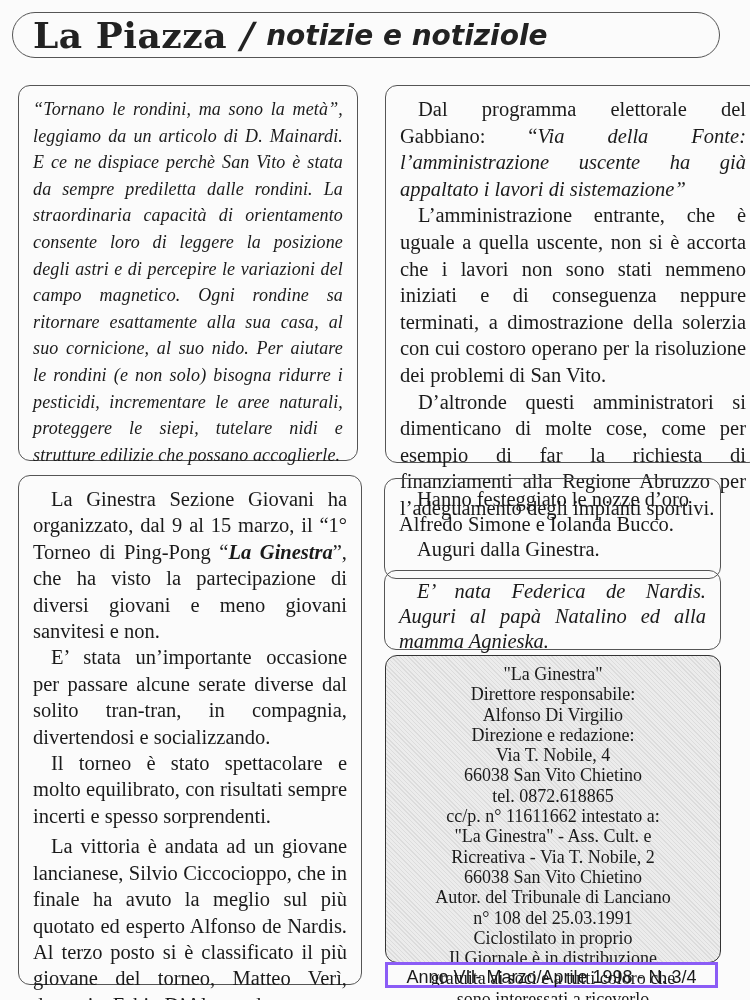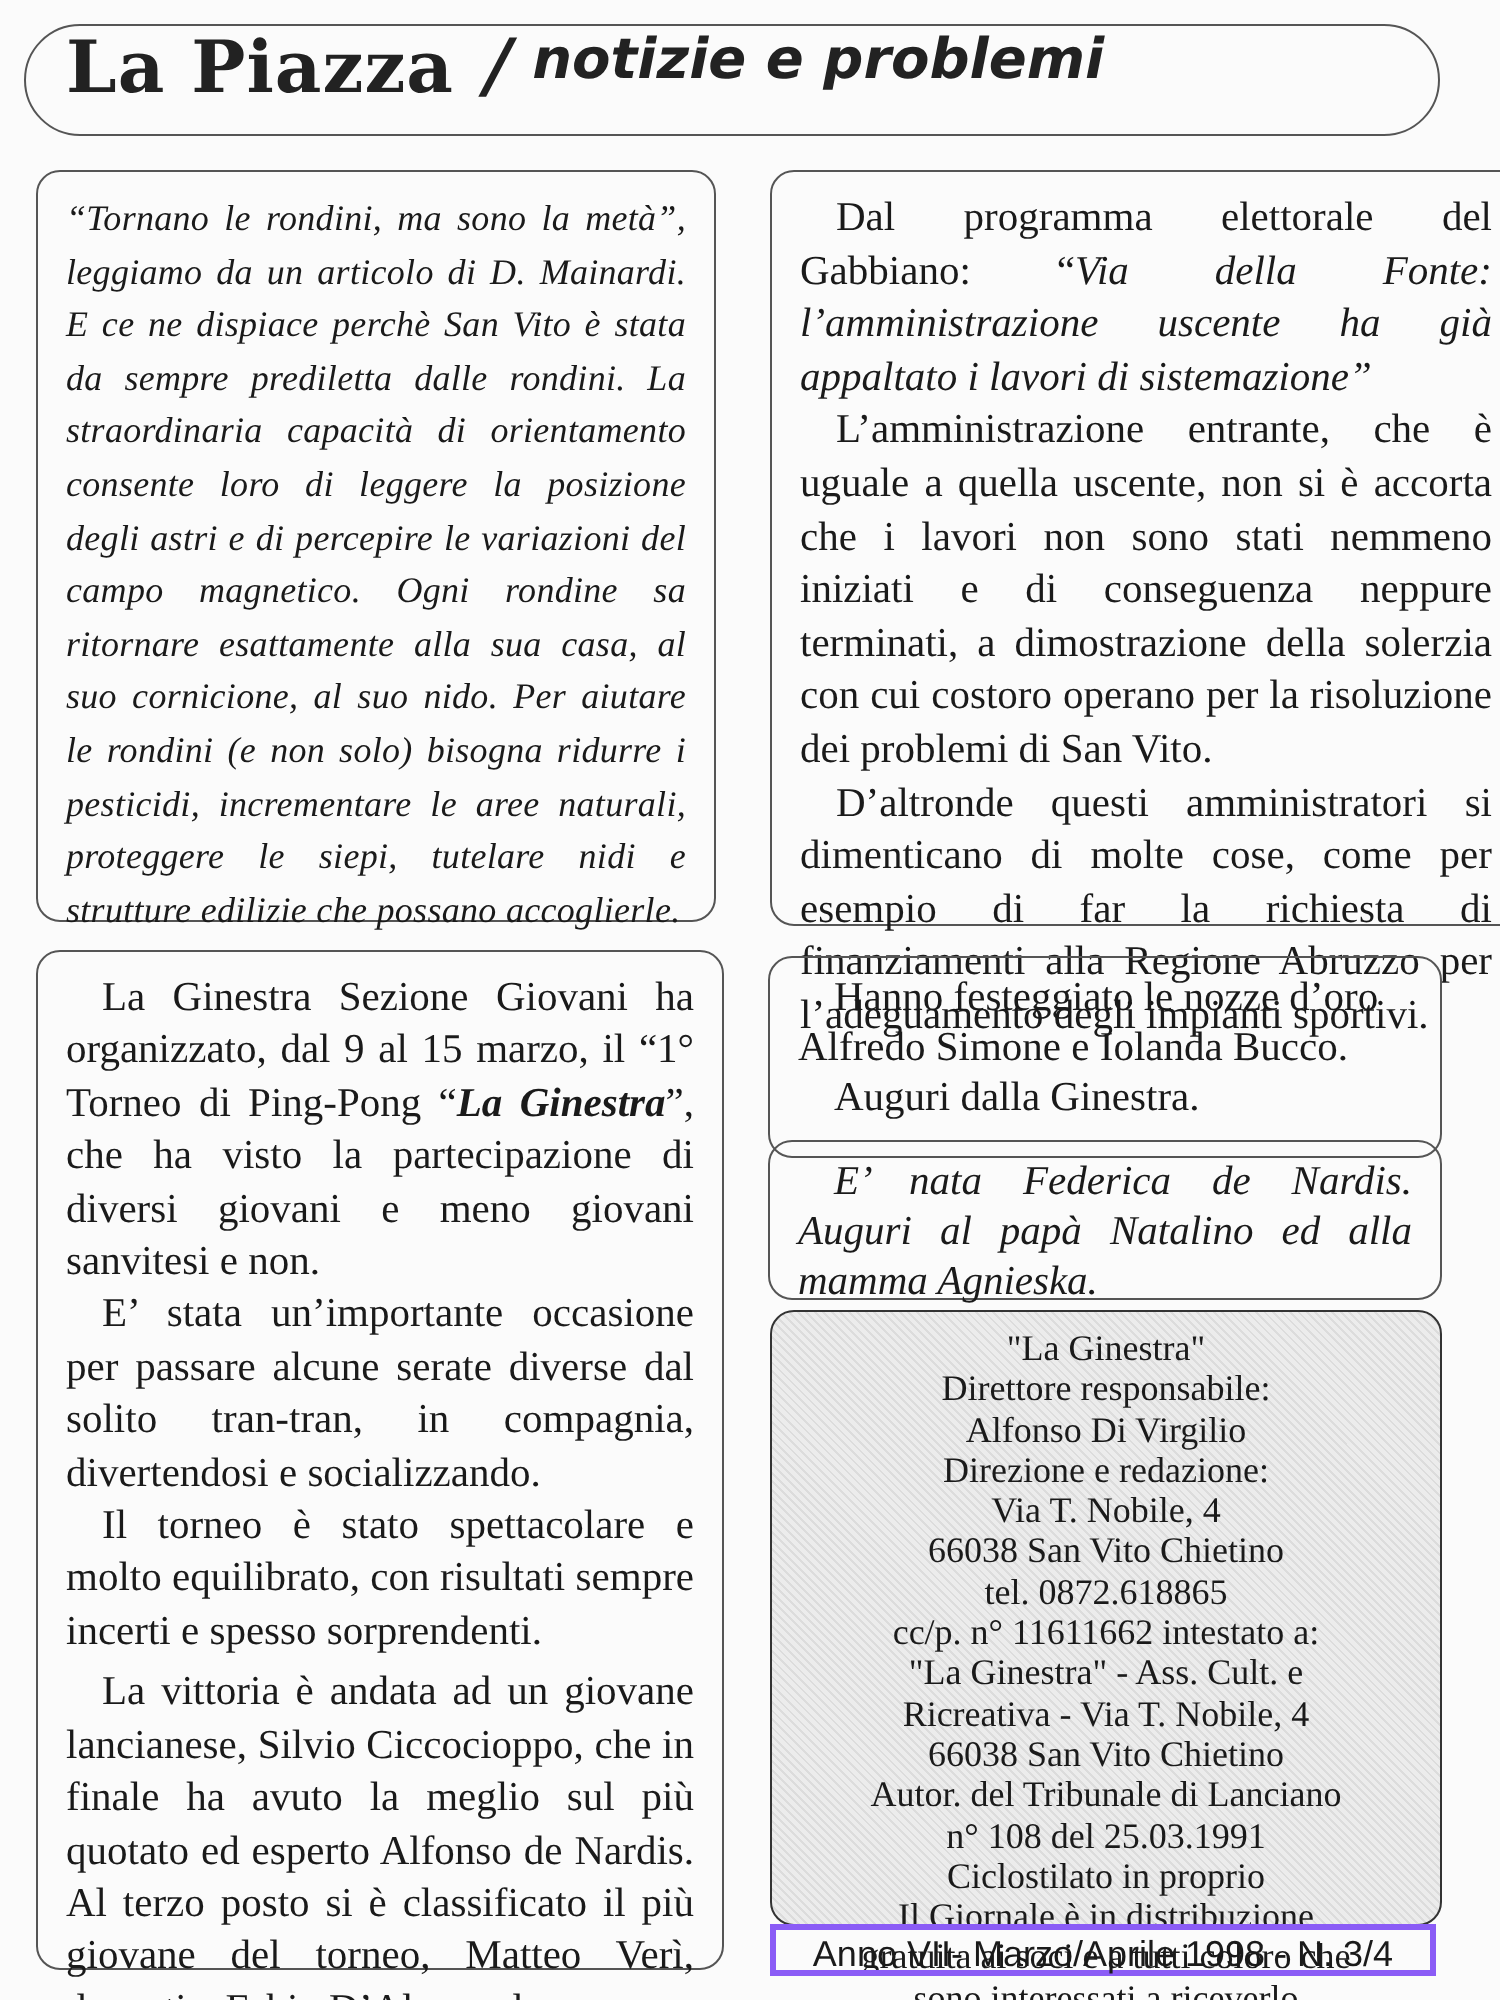--- a/index.html
+++ b/index.html
@@ -2,23 +2,23 @@
 <html><head>
 <meta charset="utf-8">
 <style>
   html, body { margin:0; padding:0; }
   body {
     width:750px; height:1000px; position:relative; overflow:hidden;
     background:#fbfbfb; color:#1a1a1a;
     font-family:"Liberation Serif", "DejaVu Serif", serif;
   }
   .masthead {
-    position:absolute; left:12px; top:12px; width:708px; height:56px;
+    position:absolute; left:12px; top:12px; width:708px; height:46px;
     border:1.5px solid #555; border-radius:28px; box-sizing:border-box;
-    display:flex; padding-left:20px;
+    display:flex; align-items:center; padding-left:20px;
   }
   .mast-title {
     font-family:"DejaVu Serif", serif; font-weight:bold; font-size:36px;
     letter-spacing:0.5px; color:#222;
   }
   .mast-slash {
     font-family:"DejaVu Sans", sans-serif; font-weight:bold; font-size:36px;
     margin:0 12px 0 14px; color:#222; transform:skewX(-12deg); display:inline-block;
   }
   .mast-sub {
@@ -49,21 +49,21 @@
   .it { font-style:italic; }
   .bd { font-weight:bold;font-style:italic; }
   .mt { margin-top:4px !important; }
 </style>
 </head>
 <body>
 
 <div class="masthead">
   <span class="mast-title">La Piazza</span>
   <span class="mast-slash">/</span>
-  <span class="mast-sub">notizie e problemi</span>
+  <span class="mast-sub">notizie e notiziole</span>
 </div>
 
 <div class="box boxA">
   <p>“Tornano le rondini, ma sono la metà”, leggiamo da un articolo di D. Mainardi. E ce ne dispiace perchè San Vito è stata da sempre prediletta dalle rondini. La straordinaria capacità di orientamento consente loro di leggere la posizione degli astri e di percepire le variazioni del campo magnetico. Ogni rondine sa ritornare esattamente alla sua casa, al suo cornicione, al suo nido. Per aiutare le rondini (e non solo) bisogna ridurre i pesticidi, incrementare le aree naturali, proteggere le siepi, tutelare nidi e strutture edilizie che possano accoglierle.</p>
 </div>
 
 <div class="box boxB">
   <p class="ind"><span>Dal programma elettorale del Gabbiano: “</span><span class="it">Via della Fonte: l’amministrazione uscente ha già appaltato i lavori di sistemazione</span><span class="it">”</span></p>
   <p class="ind">L’amministrazione entrante, che è uguale a quella uscente, non si è accorta che i lavori non sono stati nemmeno iniziati e di conseguenza neppure terminati, a dimostrazione della solerzia con cui costoro operano per la risoluzione dei problemi di San Vito.</p>
   <p class="ind">D’altronde questi amministratori si dimenticano di molte cose, come per esempio di far la richiesta di finanziamenti alla Regione Abruzzo per l’adeguamento degli impianti sportivi.</p>
@@ -90,21 +90,21 @@
 <div class="box boxF">
   <div>"La Ginestra"</div>
   <div>Direttore responsabile:</div>
   <div>Alfonso Di Virgilio</div>
   <div>Direzione e redazione:</div>
   <div>Via T. Nobile, 4</div>
   <div>66038 San Vito Chietino</div>
   <div>tel. 0872.618865</div>
   <div>cc/p. n° 11611662 intestato a:</div>
   <div>"La Ginestra" - Ass. Cult. e</div>
-  <div>Ricreativa - Via T. Nobile, 4</div>
+  <div>Ricreativa - Via T. Nobile, 2</div>
   <div>66038 San Vito Chietino</div>
   <div>Autor. del Tribunale di Lanciano</div>
   <div>n° 108 del 25.03.1991</div>
   <div>Ciclostilato in proprio</div>
   <div>Il Giornale è in distribuzione</div>
   <div>gratuita ai soci e a tutti coloro che</div>
   <div>sono interessati a riceverlo</div>
 </div>
 
 <div class="footer">

